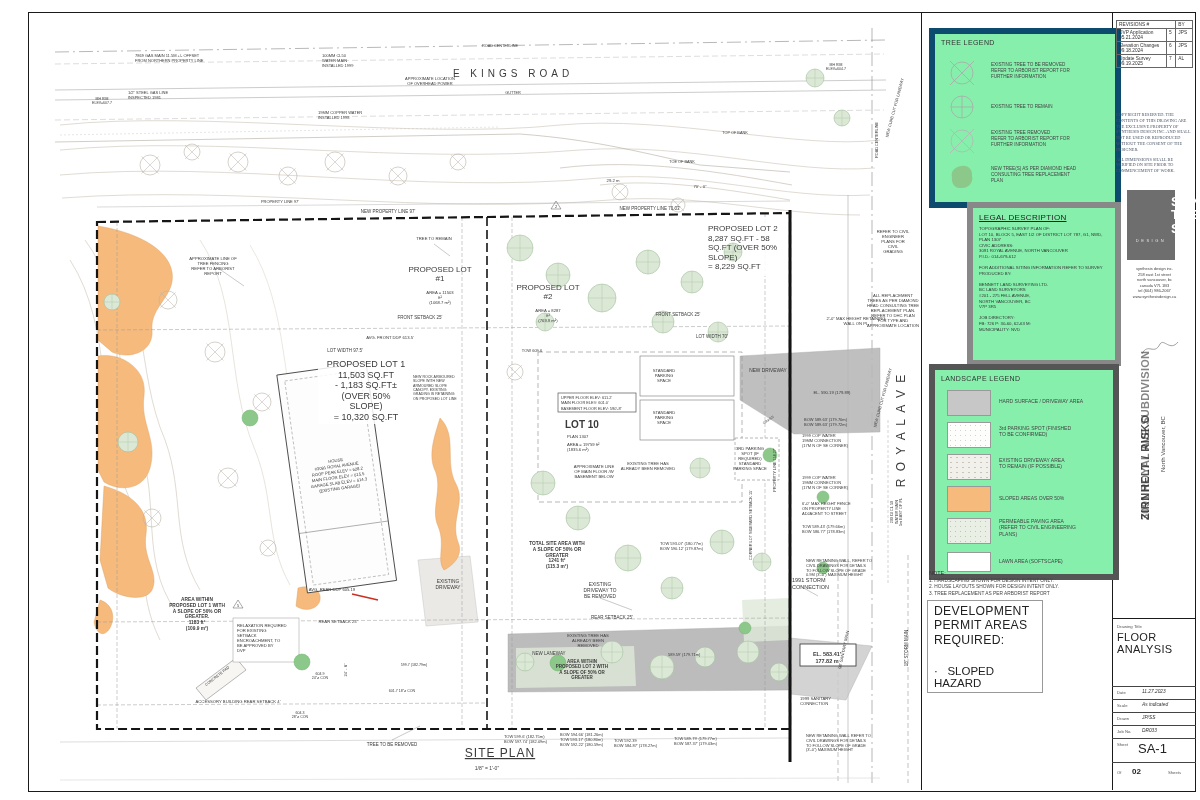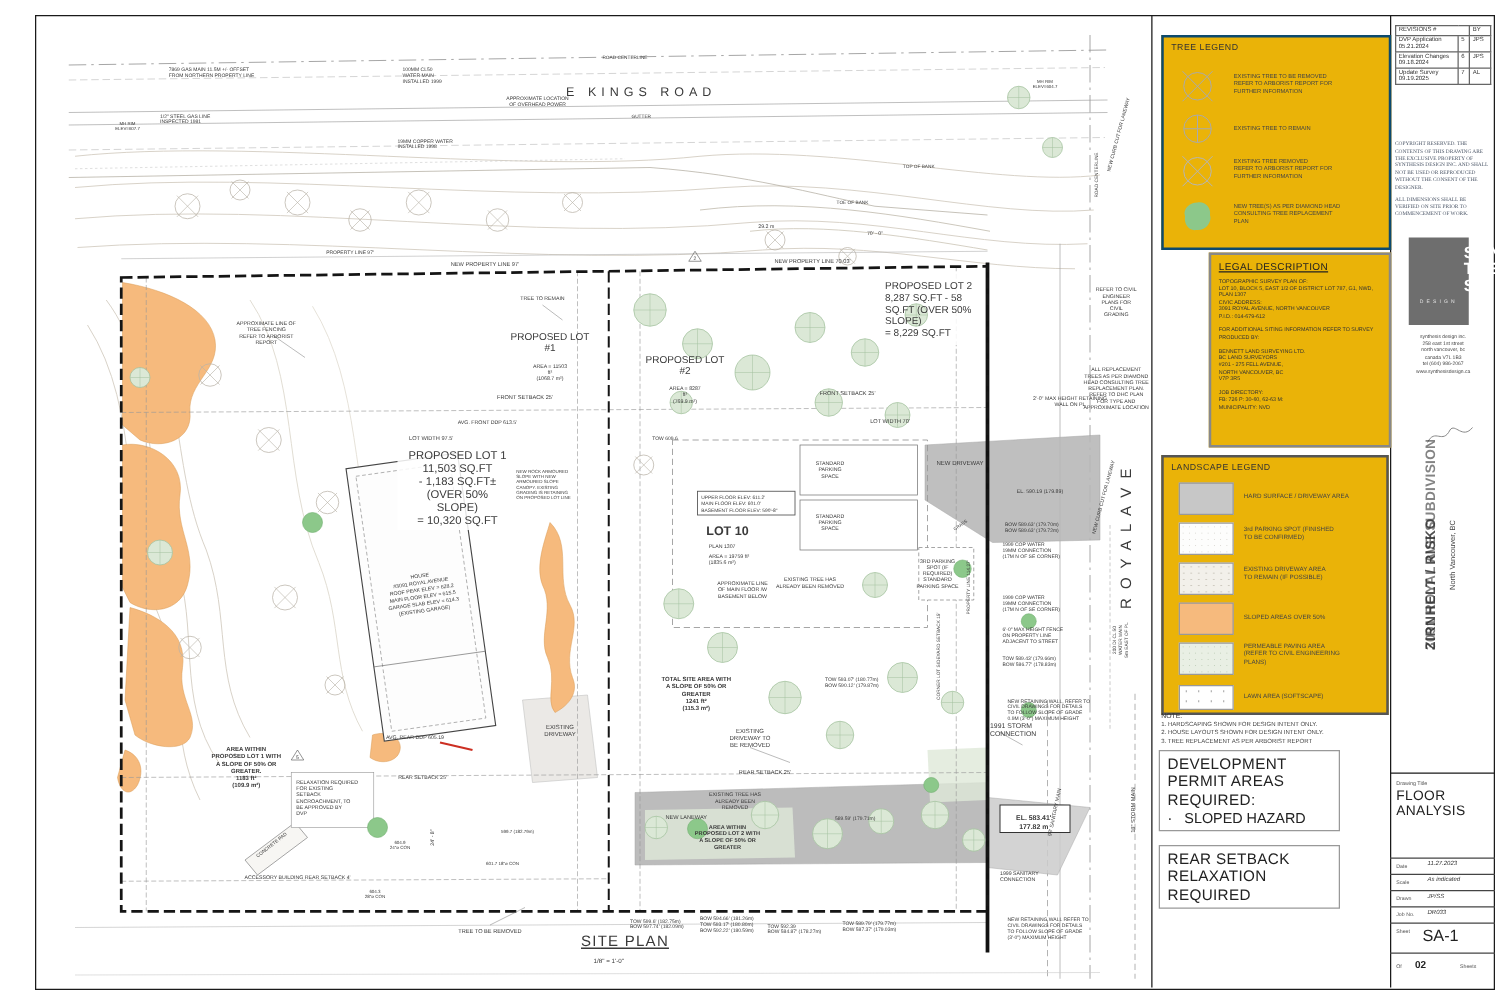--- a/index.html
+++ b/index.html
@@ -10,37 +10,37 @@
   .hline{position:absolute;border-top:1px solid #444;height:0;}
   
   #plan{position:absolute;left:29px;top:13px;}
   #plan text{fill:#3a3a3a;}
   .tree-remain{fill:#dbe8d6;stroke:#a3c19e;stroke-width:.6;}
   .tree-removed{fill:none;stroke:#b9b3a8;stroke-width:.6;}
   .tree-new{fill:#8cc88a;stroke:#74b172;stroke-width:.5;}
   .tree-line{stroke:#a3c19e;stroke-width:.4;}
   .tree-x{stroke:#b9b3a8;stroke-width:.5;}
   
-  .box{position:absolute;border:2px solid #0c4a6e;background:#eab308;}
+  .box{position:absolute;border:6px solid #0c4a6e;background:#86efac;}
   .box-title{position:absolute;left:6px;top:5px;font-size:7px;letter-spacing:.4px;color:#333;}
   .tl-row-text{position:absolute;left:56px;width:118px;font-size:4.6px;line-height:1.3;white-space:pre-line;color:#444;}
   .tl-icon{position:absolute;left:12px;}
   .sw{position:absolute;left:12px;width:44px;height:26px;border:.5px solid #999;box-sizing:border-box;}
   .sw-hard{background:#c7c7c7;}
   .sw-3rd{background-image:radial-gradient(#d4d2cc .5px,transparent .6px);background-size:5px 5px;background-color:#fdfdfc;}
   .sw-exist{background-image:radial-gradient(#c9c5ba .5px,transparent .6px);background-size:6px 5px;background-color:#f2f0ea;}
   .sw-slope{background:#f6ba7d;}
   .sw-perm{background-image:radial-gradient(#b9c9b2 .5px,transparent .6px);background-size:5px 5px;background-color:#e9efe4;}
   .sw-lawn{background-image:radial-gradient(#9a9a9a .6px,transparent .7px);background-size:10px 8px;background-color:#fff;}
   .ll-label{position:absolute;left:64px;width:108px;font-size:5px;line-height:1.25;white-space:pre-line;color:#444;}
   .legal-line{font-size:4.3px;line-height:1.3;color:#333;min-height:5.6px;}
   .note-item{font-size:4.8px;line-height:1.35;color:#444;}
   .callout{position:absolute;border:1px solid #999;background:#fff;box-sizing:border-box;padding:3px 6px;}
   .callout-text{font-size:12.2px;line-height:1.18;letter-spacing:.3px;white-space:pre-line;color:#222;}
-  .bullet-row{font-size:11.5px;margin-top:2px;color:#222;}
+  .bullet-row{font-size:11.5px;margin-top:18px;color:#222;}
   
   .rev-table{border-collapse:collapse;font-size:4.8px;color:#333;width:77px;}
   .rev-table td,.rev-table th{border:.6px solid #666;padding:1px 2px;vertical-align:top;font-weight:normal;text-align:left;}
   .copyright p{margin:0 0 4px 0;font-family:"Liberation Serif",serif;font-size:4.3px;line-height:1.35;color:#4a5566;}
   #logo{position:absolute;left:1127px;top:190px;width:48px;height:70px;background:#6e6e6e;text-align:center;box-sizing:border-box;padding-top:5px;}
   #logo .l{font-size:13px;font-weight:bold;color:#fff;line-height:1.02;letter-spacing:1.5px;margin-left:44px;}
   #logo .sub{font-size:4px;color:#e3e3e3;letter-spacing:2.5px;margin-top:3px;}
   .firm{position:absolute;left:1116px;top:266px;width:77px;text-align:center;}
   .firm div{font-size:4px;line-height:1.4;color:#444;}
   .vt{position:absolute;transform-origin:0 0;transform:rotate(-90deg);white-space:nowrap;}
@@ -563,35 +563,30 @@
 
   <div class="abs" style="left:929px;top:570px;width:190px;">
     <div style="font-size:5.5px;color:#333;margin-bottom:2px;">NOTE:</div>
     <div>
         <div class="note-item">1.   HARDSCAPING SHOWN FOR DESIGN INTENT ONLY.</div>
         <div class="note-item">2.   HOUSE LAYOUTS SHOWN FOR DESIGN INTENT ONLY.</div>
         <div class="note-item">3.   TREE REPLACEMENT AS PER ARBORIST REPORT</div>
       </div>
   </div>
 
-  <div class="callout" style="left:927px;top:600px;width:145px;">
+  <div class="callout" style="left:927px;top:600px;width:116px;">
     <div class="callout-text">DEVELOPMENT
 PERMIT   AREAS
 REQUIRED:</div>
     <div class="bullet-row">
       <span>·</span>&nbsp;&nbsp;
       <span>SLOPED HAZARD</span>
     </div>
   </div>
 
-  <div class="callout" style="left:927px;top:676px;width:145px;">
-    <div class="callout-text">REAR SETBACK
-RELAXATION
-REQUIRED</div>
-  </div>
 
   <div class="abs" style="left:1116px;top:20px;">
     <table class="rev-table">
       <tbody>
           <tr>
         <th colspan="2">REVISIONS #</th>
         <th>BY</th>
       </tr>
       <tr>
         <td style="width:45px;">DVP Application 05.21.2024</td>

